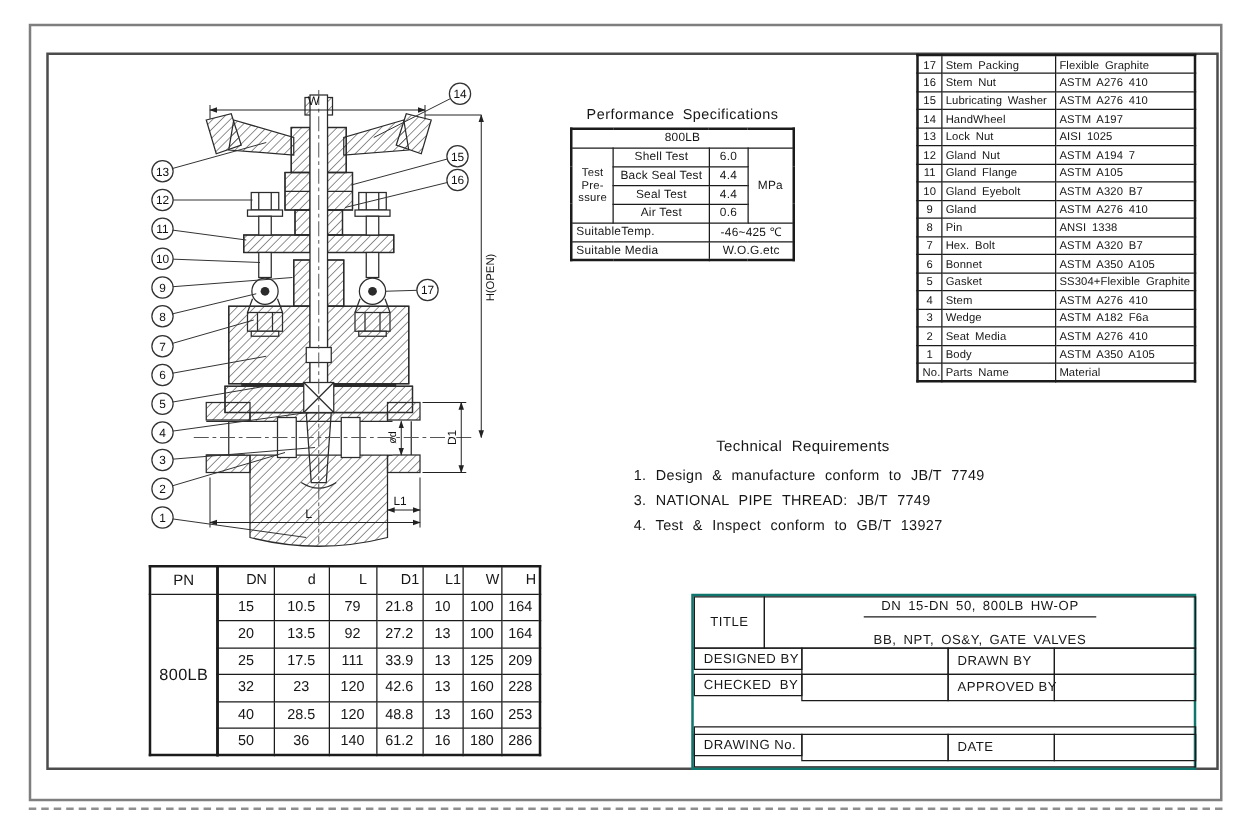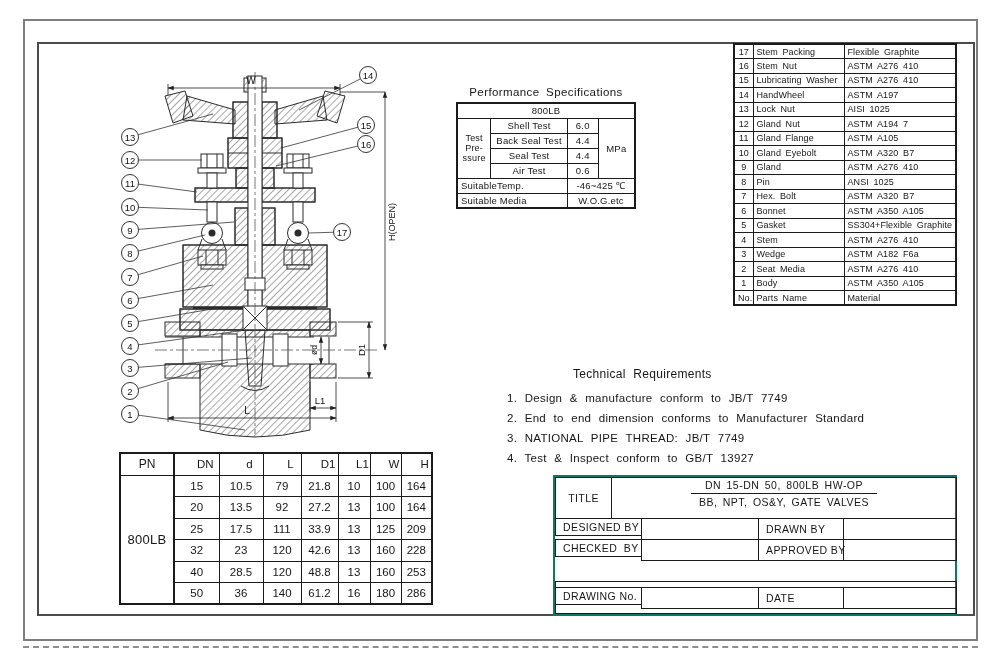--- a/index.html
+++ b/index.html
@@ -21,42 +21,42 @@
   .perf-title { text-align:center; font-size:11.5px; letter-spacing:.4px; word-spacing:3px; margin-bottom:4px; }
   table.perf { width:180px; margin:0 auto; border:2px solid #1b1b1b; font-size:9.5px; }
   table.perf td { height:15px; padding:0 3px; letter-spacing:.2px; }
   table.perf td.small { font-size:9px; line-height:10px; }
 
   
   table.parts { position:absolute; left:733px; top:43px; width:222px; border:2px solid #1b1b1b; font-size:9px; }
   table.parts td { height:14.5px; padding:0 3px; letter-spacing:.1px; word-spacing:2px; }
 
   
-  .techreq { position:absolute; left:495px; top:367px; width:440px; font-size:11.5px; letter-spacing:.3px; word-spacing:4px; }
+  .techreq { position:absolute; left:495px; top:350px; width:440px; font-size:11.5px; letter-spacing:.3px; word-spacing:4px; }
   .techreq-title { margin-left:78px; font-size:12px; margin-bottom:7px; }
   .techreq-items .tr-item { padding-left:12px; line-height:20px; white-space:nowrap; }
 
   
   .dims-wrap { position:absolute; left:119px; top:452px; display:flex; }
   table.pncol { width:56px; border:2px solid #1b1b1b; font-size:12px; }
   table.pncol td { text-align:center; }
   table.pncol .pn-h { height:22px; }
   table.pncol .pn-v { height:129px; font-size:13px; letter-spacing:.3px; }
   table.dims { width:258px; margin-left:-2px; border:2px solid #1b1b1b; font-size:11.5px; }
   table.dims th { height:22px; font-weight:normal; text-align:center;padding-left:17px; }
   table.dims td { height:21.5px; text-align:center; }
   table.dims col.cdn{width:45px} table.dims col.cd{width:44px} table.dims col.cl{width:38px}
   table.dims col.cd1{width:37px} table.dims col.cl1{width:32px} table.dims col.cw{width:31px} table.dims col.ch{width:31px}
 
   
   .tb { position:absolute; left:553px; top:475px; width:404px; height:141px; border:2px solid #0f766e; font-size:10.5px; }
   .tb .cell { position:absolute; border:1px solid #1b1b1b; display:flex; align-items:center; white-space:pre; letter-spacing:.4px; }
   .tb .lbl { padding-left:7px; }
   .tb-title-label { left:0; top:0; width:57px; height:42px; justify-content:center; }
-  .tb-title-main { left:56px; top:0; width:346px; height:42px; flex-direction:column; justify-content:flex-start; }
+  .tb-title-main { left:56px; top:0; width:346px; height:42px; flex-direction:column; justify-content:space-between; }
   .tb-title-main .t1 { display:inline-block; border-bottom:1px solid #1b1b1b; padding:1px 14px 2px; letter-spacing:.5px; word-spacing:2px; }
   .tb-title-main .t2 { padding-top:2px; letter-spacing:.5px; word-spacing:2px; }
   .r2 { top:41px; } .r3 { top:62px; } .r4 { top:83px;margin-top:27px; }
   .tb .cA { left:0; width:87px; height:18px; }
   .tb .cB { left:86px; width:118px; height:22px; }
   .tb .cC { left:203px; width:86px; height:22px; }
   .tb .cD { left:288px; width:114px; height:22px; }
   .tb .r5 { left:0; top:104px; width:402px; height:33px; }
 
   
@@ -378,21 +378,21 @@
 
         <tr>
           <td class="c">9</td>
           <td>Gland</td>
           <td>ASTM A276 410</td>
         </tr>
 
         <tr>
           <td class="c">8</td>
           <td>Pin</td>
-          <td>ANSI 1025</td>
+          <td>ANSI 1338</td>
         </tr>
 
         <tr>
           <td class="c">7</td>
           <td>Hex. Bolt</td>
           <td>ASTM A320 B7</td>
         </tr>
 
         <tr>
           <td class="c">6</td>
@@ -438,21 +438,20 @@
       </tr>
     </tbody>
   </table>
 
   <div class="techreq">
     <div class="techreq-title">Technical Requirements</div>
     <div class="techreq-items">
 
         <div class="tr-item">1. Design &amp; manufacture conform to JB/T 7749</div>
 
-        <div class="tr-item">2. End to end dimension conforms to Manufacturer Standard</div>
 
         <div class="tr-item">3. NATIONAL PIPE THREAD: JB/T 7749</div>
 
         <div class="tr-item">4. Test &amp; Inspect conform to GB/T 13927</div>
       </div>
   </div>
 
   <div class="dims-wrap">
     <table class="pncol">
       <tbody>

